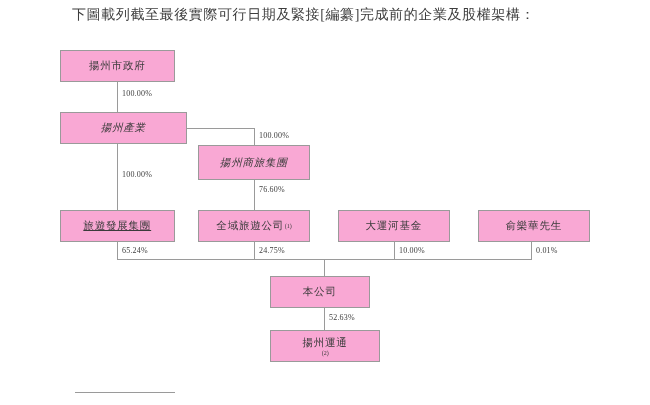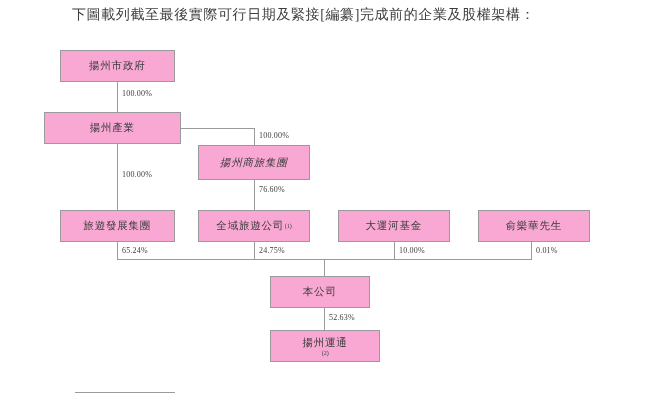--- a/index.html
+++ b/index.html
@@ -111,31 +111,31 @@
 
   <div class="conn v" style="left:324px; top:259px; height:17px;"></div>
 
   <div class="conn v" style="left:324px; top:308px; height:22px;"></div>
 
   <div class="node-box" style="left:60px; top:50px; width:115px; height:32px;">
     <span class="node-label">揚州市政府</span>
       <span class="sup"></span>
   </div>
 
-  <div class="node-box" style="left:44px; top:112px; width:137px; height:32px;">
+  <div class="node-box" style="left:60px; top:112px; width:127px; height:32px;font-style:italic;">
     <span class="node-label">揚州產業</span>
       <span class="sup"></span>
   </div>
 
   <div class="node-box" style="left:198px; top:145px; width:112px; height:35px;font-style:italic;">
     <span class="node-label">揚州商旅集團</span>
       <span class="sup"></span>
   </div>
 
-  <div class="node-box" style="left:60px; top:210px; width:115px; height:32px;">
+  <div class="node-box" style="left:60px; top:210px; width:115px; height:32px;text-decoration:underline;">
     <span class="node-label">旅遊發展集團</span>
       <span class="sup"></span>
   </div>
 
   <div class="node-box" style="left:198px; top:210px; width:112px; height:32px;">
     <span class="node-label">全域旅遊公司</span>
       <span class="sup">(1)</span>
   </div>
 
   <div class="node-box" style="left:338px; top:210px; width:112px; height:32px;">

